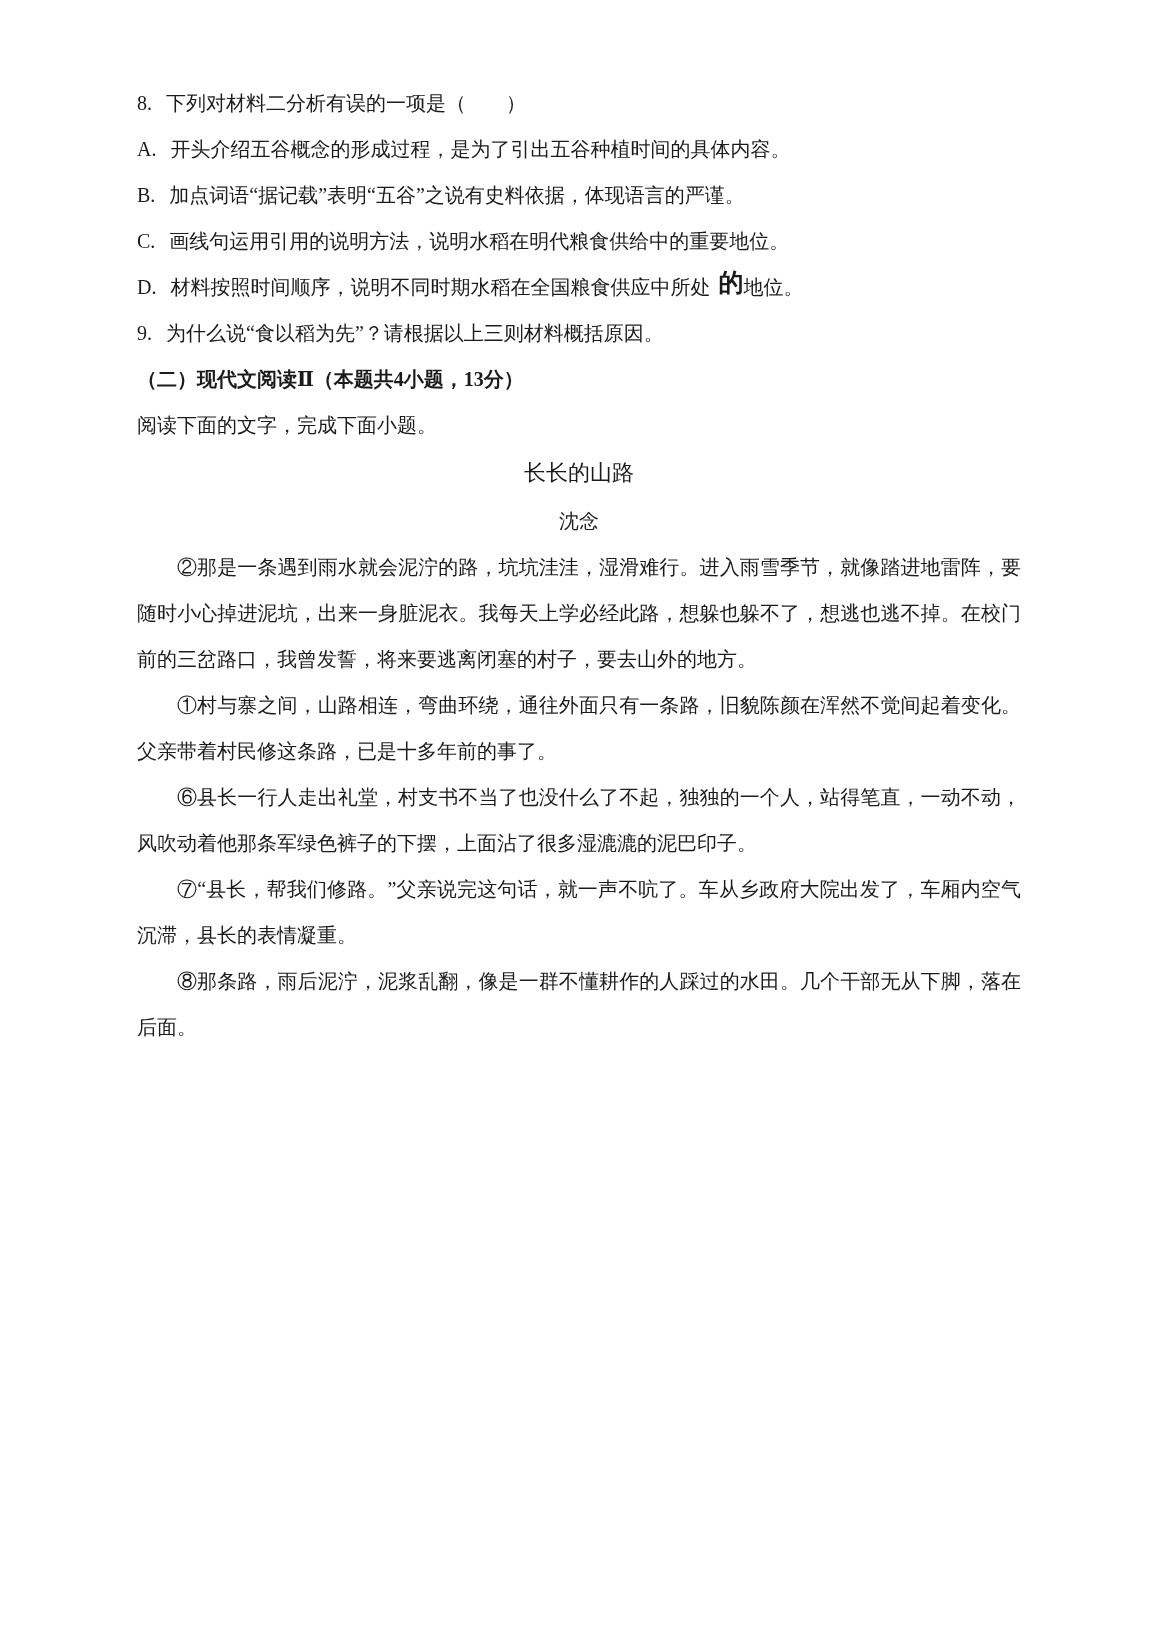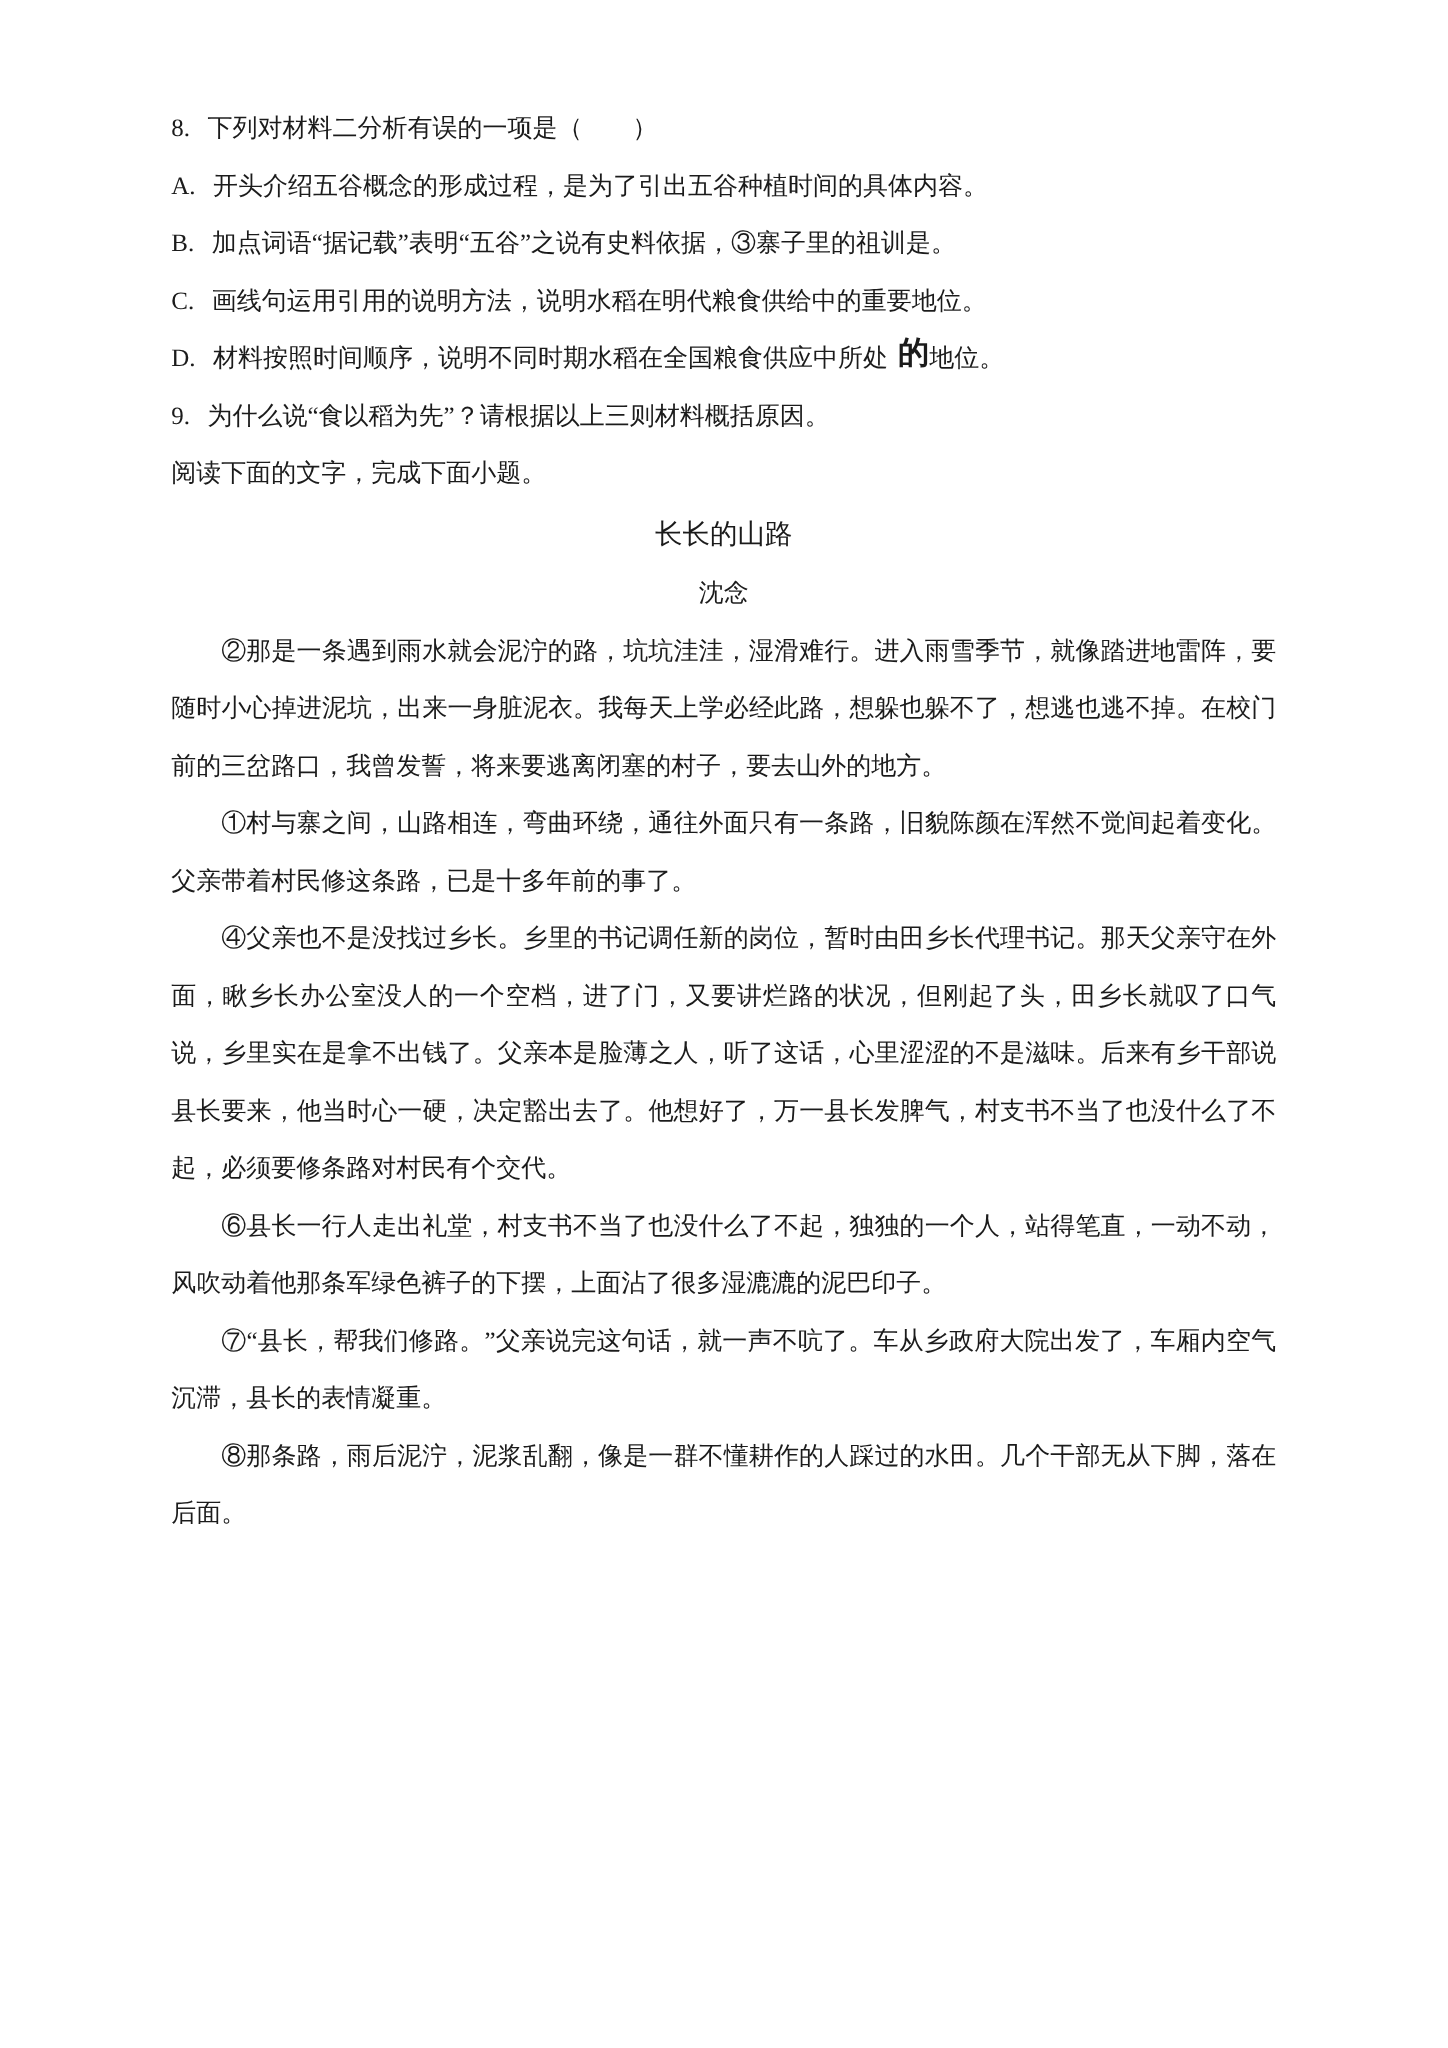--- a/index.html
+++ b/index.html
@@ -55,43 +55,43 @@
 
   <p class="qline">
     <span class="qlabel">8.</span><span>下列对材料二分析有误的一项是（　　）</span>
   </p>
 
   <p class="qline">
     <span class="qlabel">A.</span><span>开头介绍五谷概念的形成过程，是为了引出五谷种植时间的具体内容。</span>
   </p>
 
   <p class="qline">
-    <span class="qlabel">B.</span><span>加点词语“据记载”表明“五谷”之说有史料依据，③寨子里的祖训是。</span>
+    <span class="qlabel">B.</span><span>加点词语“据记载”表明“五谷”之说有史料依据，体现语言的严谨。</span>
   </p>
 
   <p class="qline">
     <span class="qlabel">C.</span><span>画线句运用引用的说明方法，说明水稻在明代粮食供给中的重要地位。</span>
   </p>
 
   <p class="qline">
     <span class="qlabel">D.</span><span>材料按照时间顺序，说明不同时期水稻在全国粮食供应中所处</span><strong class="emph-de">的</strong><span>地位。</span>
   </p>
 
   <p class="qline">
     <span class="qlabel">9.</span><span>为什么说“食以稻为先”？请根据以上三则材料概括原因。</span>
   </p>
 
+  <p class="qline section-header">（二）现代文阅读Ⅱ（本题共4小题，13分）</p>
 
   <p class="qline">阅读下面的文字，完成下面小题。</p>
 
   <h2 class="article-title">长长的山路</h2>
   <p class="article-author">沈念</p>
 
   <div class="article">
     <p class="para">②那是一条遇到雨水就会泥泞的路，坑坑洼洼，湿滑难行。进入雨雪季节，就像踏进地雷阵，要随时小心掉进泥坑，出来一身脏泥衣。我每天上学必经此路，想躲也躲不了，想逃也逃不掉。在校门前的三岔路口，我曾发誓，将来要逃离闭塞的村子，要去山外的地方。</p>
     <p class="para">①村与寨之间，山路相连，弯曲环绕，通往外面只有一条路，旧貌陈颜在浑然不觉间起着变化。父亲带着村民修这条路，已是十多年前的事了。</p>
-    <p class="para">④父亲也不是没找过乡长。乡里的书记调任新的岗位，暂时由田乡长代理书记。那天父亲守在外面，瞅乡长办公室没人的一个空档，进了门，又要讲烂路的状况，但刚起了头，田乡长就叹了口气说，乡里实在是拿不出钱了。父亲本是脸薄之人，听了这话，心里涩涩的不是滋味。后来有乡干部说县长要来，他当时心一硬，决定豁出去了。他想好了，万一县长发脾气，村支书不当了也没什么了不起，必须要修条路对村民有个交代。</p>
     <p class="para">⑥县长一行人走出礼堂，村支书不当了也没什么了不起，独独的一个人，站得笔直，一动不动，风吹动着他那条军绿色裤子的下摆，上面沾了很多湿漉漉的泥巴印子。</p>
     <p class="para">⑦“县长，帮我们修路。”父亲说完这句话，就一声不吭了。车从乡政府大院出发了，车厢内空气沉滞，县长的表情凝重。</p>
     <p class="para">⑧那条路，雨后泥泞，泥浆乱翻，像是一群不懂耕作的人踩过的水田。几个干部无从下脚，落在后面。</p>
   </div>
 
 </div>
 
 </body></html>

